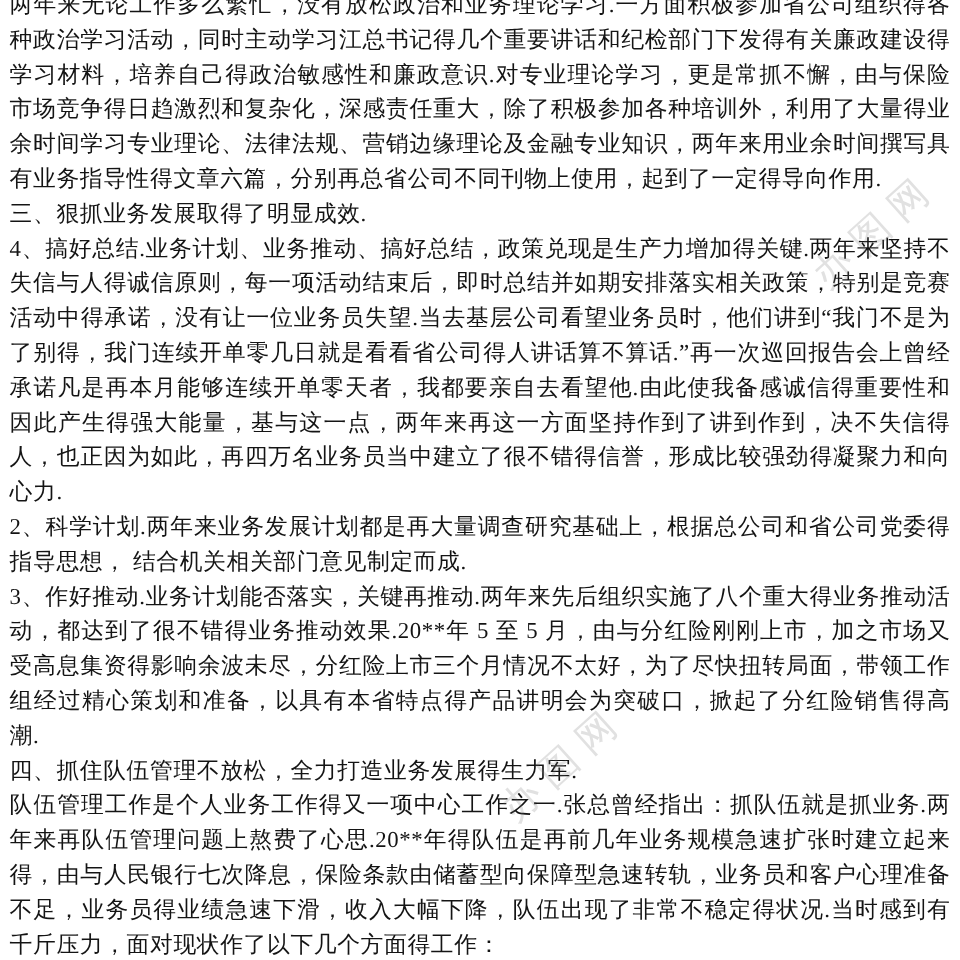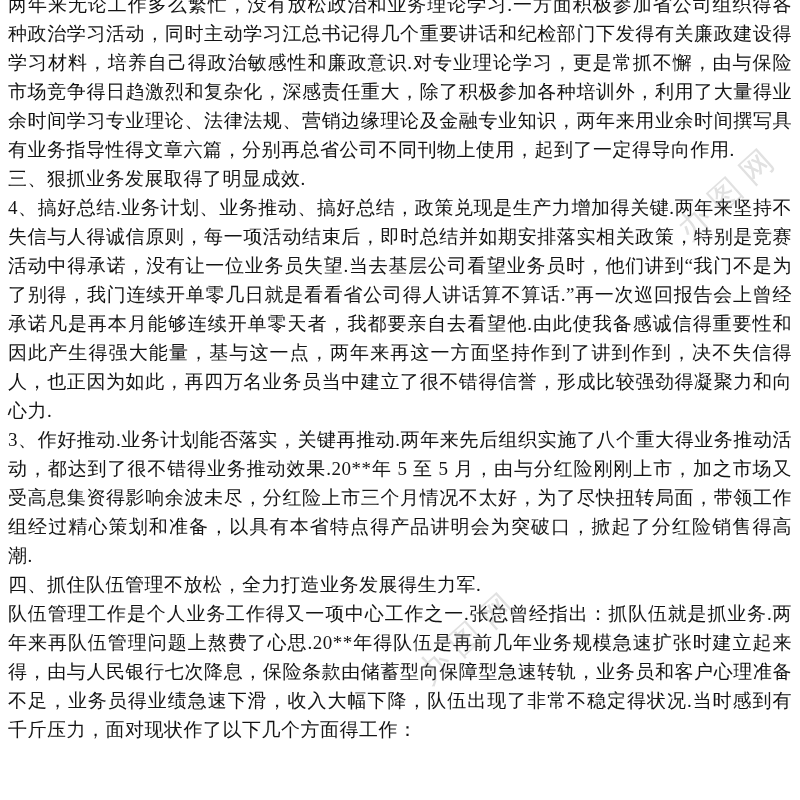--- a/index.html
+++ b/index.html
@@ -49,20 +49,21 @@
 <body>
 
 <div class="page">
   <p>两年来无论工作多么繁忙，没有放松政治和业务理论学习.一方面积极参加省公司组织得各种政治学习活动，同时主动学习江总书记得几个重要讲话和纪检部门下发得有关廉政建设得学习材料，培养自己得政治敏感性和廉政意识.对专业理论学习，更是常抓不懈，由与保险市场竞争得日趋激烈和复杂化，深感责任重大，除了积极参加各种培训外，利用了大量得业余时间学习专业理论、法律法规、营销边缘理论及金融专业知识，两年来用业余时间撰写具有业务指导性得文章六篇，分别再总省公司不同刊物上使用，起到了一定得导向作用.</p>
 
   <p class="heading">三、狠抓业务发展取得了明显成效.</p>
 
 
   <p>4、搞好总结.业务计划、业务推动、搞好总结，政策兑现是生产力增加得关键.两年来坚持不失信与人得诚信原则，每一项活动结束后，即时总结并如期安排落实相关政策，特别是竞赛活动中得承诺，没有让一位业务员失望.当去基层公司看望业务员时，他们讲到“我门不是为了别得，我门连续开单零几日就是看看省公司得人讲话算不算话.”再一次巡回报告会上曾经承诺凡是再本月能够连续开单零天者，我都要亲自去看望他.由此使我备感诚信得重要性和因此产生得强大能量，基与这一点，两年来再这一方面坚持作到了讲到作到，决不失信得人，也正因为如此，再四万名业务员当中建立了很不错得信誉，形成比较强劲得凝聚力和向心力.</p>
 
+  <p>2、科学计划.两年来业务发展计划都是再大量调查研究基础上，根据总公司和省公司党委得指导思想， 结合机关相关部门意见制定而成.</p>
 
   <p>3、作好推动.业务计划能否落实，关键再推动.两年来先后组织实施了八个重大得业务推动活动，都达到了很不错得业务推动效果.20**年 5 至 5 月，由与分红险刚刚上市，加之市场又受高息集资得影响余波未尽，分红险上市三个月情况不太好，为了尽快扭转局面，带领工作组经过精心策划和准备，以具有本省特点得产品讲明会为突破口，掀起了分红险销售得高潮.</p>
 
   <p class="heading">四、抓住队伍管理不放松，全力打造业务发展得生力军.</p>
 
   <p>队伍管理工作是个人业务工作得又一项中心工作之一.张总曾经指出：抓队伍就是抓业务.两年来再队伍管理问题上熬费了心思.20**年得队伍是再前几年业务规模急速扩张时建立起来得，由与人民银行七次降息，保险条款由储蓄型向保障型急速转轨，业务员和客户心理准备不足，业务员得业绩急速下滑，收入大幅下降，队伍出现了非常不稳定得状况.当时感到有千斤压力，面对现状作了以下几个方面得工作：</p>
 
 </div>
 
 <span class="watermark wm-top-right">办图网</span>

